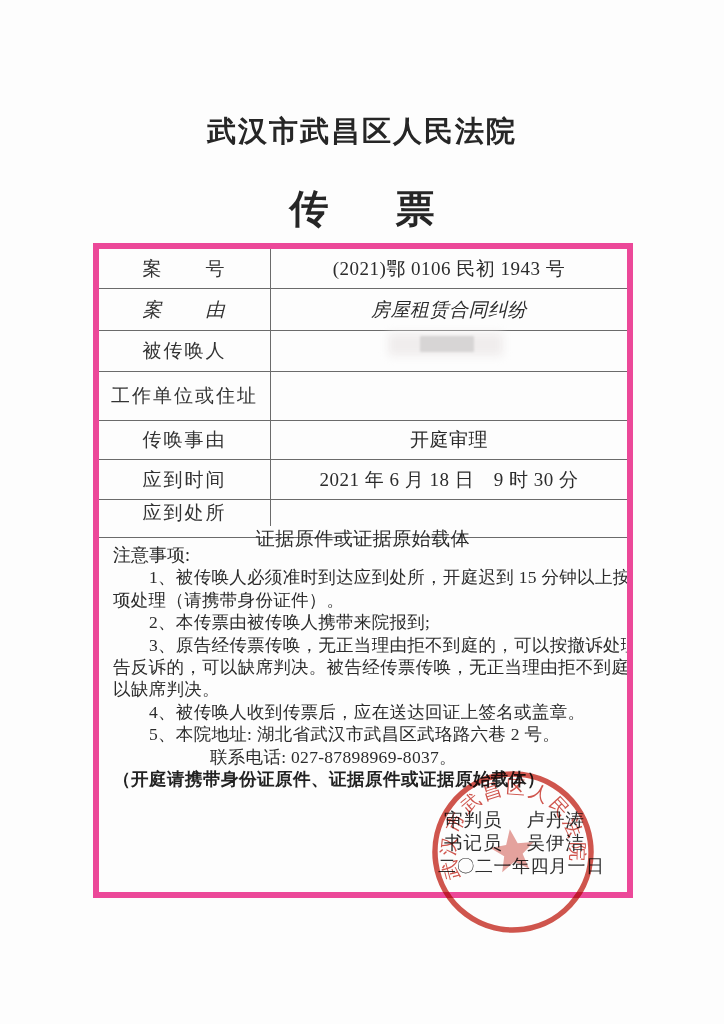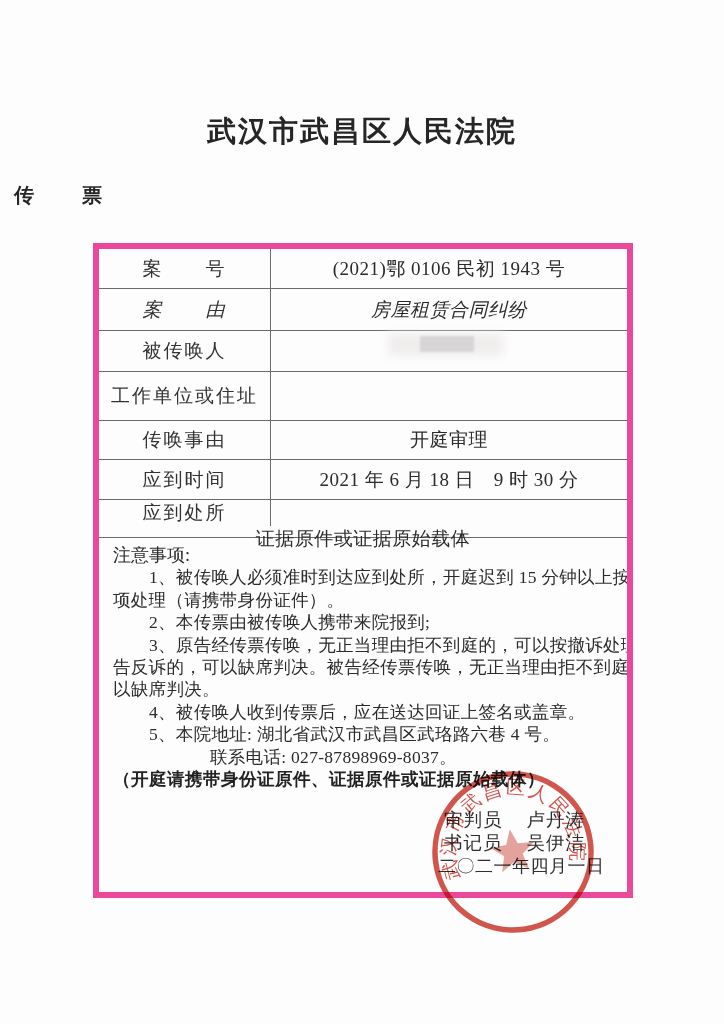--- a/index.html
+++ b/index.html
@@ -13,21 +13,21 @@
     color:#2e2e2e;
     overflow:hidden;
   }
   .court-name {
     position:absolute; top:112px; left:0; width:100%;
     text-align:center; font-size:29px; font-weight:bold; letter-spacing:2px;
     color:#262626;
   }
   .doc-title {
     position:absolute; top:182px; left:0; width:100%;
-    text-align:left; font-size:20px; font-weight:bold;
+    text-align:center; font-size:39px; font-weight:bold;
     letter-spacing:14px; text-indent:14px; color:#262626;
   }
   .box {
     position:absolute; left:93px; top:243px; width:540px; height:655px;
     border:6px solid #ec4899; overflow:hidden;
   }
   .trow { display:flex; border-bottom:1px solid #6b6b6b; }
   .trow:nth-child(1){ height:40px; }
   .trow:nth-child(2){ height:42px;font-style:italic; }
   .trow:nth-child(3){ height:41px; }
@@ -133,21 +133,21 @@
         <div class="nline first">3、原告经传票传唤，无正当理由拒不到庭的，可以按撤诉处理；被</div>
         <div class="nline">告反诉的，可以缺席判决。被告经传票传唤，无正当理由拒不到庭的，可</div>
         <div class="nline">以缺席判决。</div>
       </div>
 
       <div>
         <div class="nline first">4、被传唤人收到传票后，应在送达回证上签名或盖章。</div>
       </div>
 
       <div>
-        <div class="nline first">5、本院地址: 湖北省武汉市武昌区武珞路六巷 4 号。</div>
+        <div class="nline first">5、本院地址: 湖北省武汉市武昌区武珞路六巷 2 号。</div>
       </div>
 
       <div class="nline contact">联系电话: 027-87898969-8037。</div>
       <div class="nline bracket">（开庭请携带身份证原件、证据原件或证据原始载体）</div>
     </div>
   </div>
 
   <div class="redaction-outer"></div>
   <div class="redaction-inner"></div>
 

